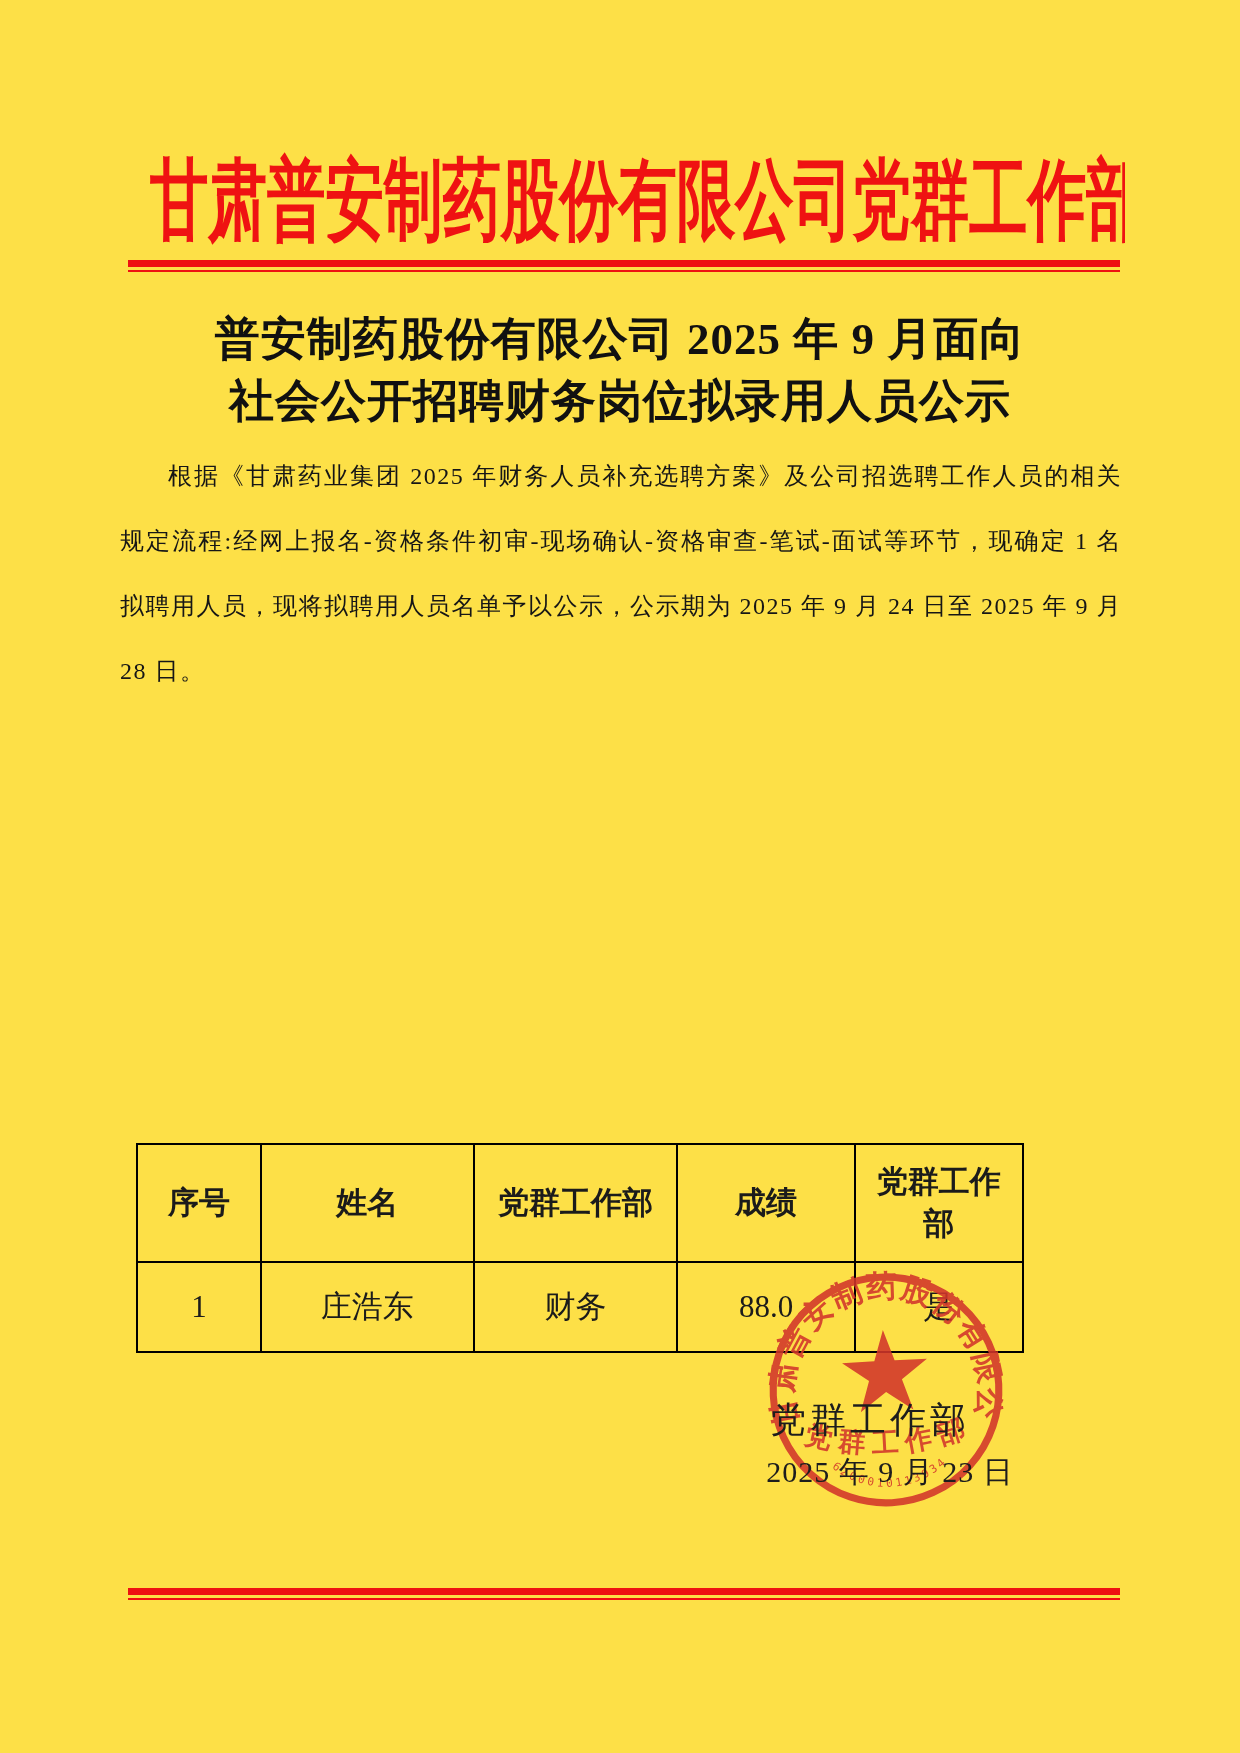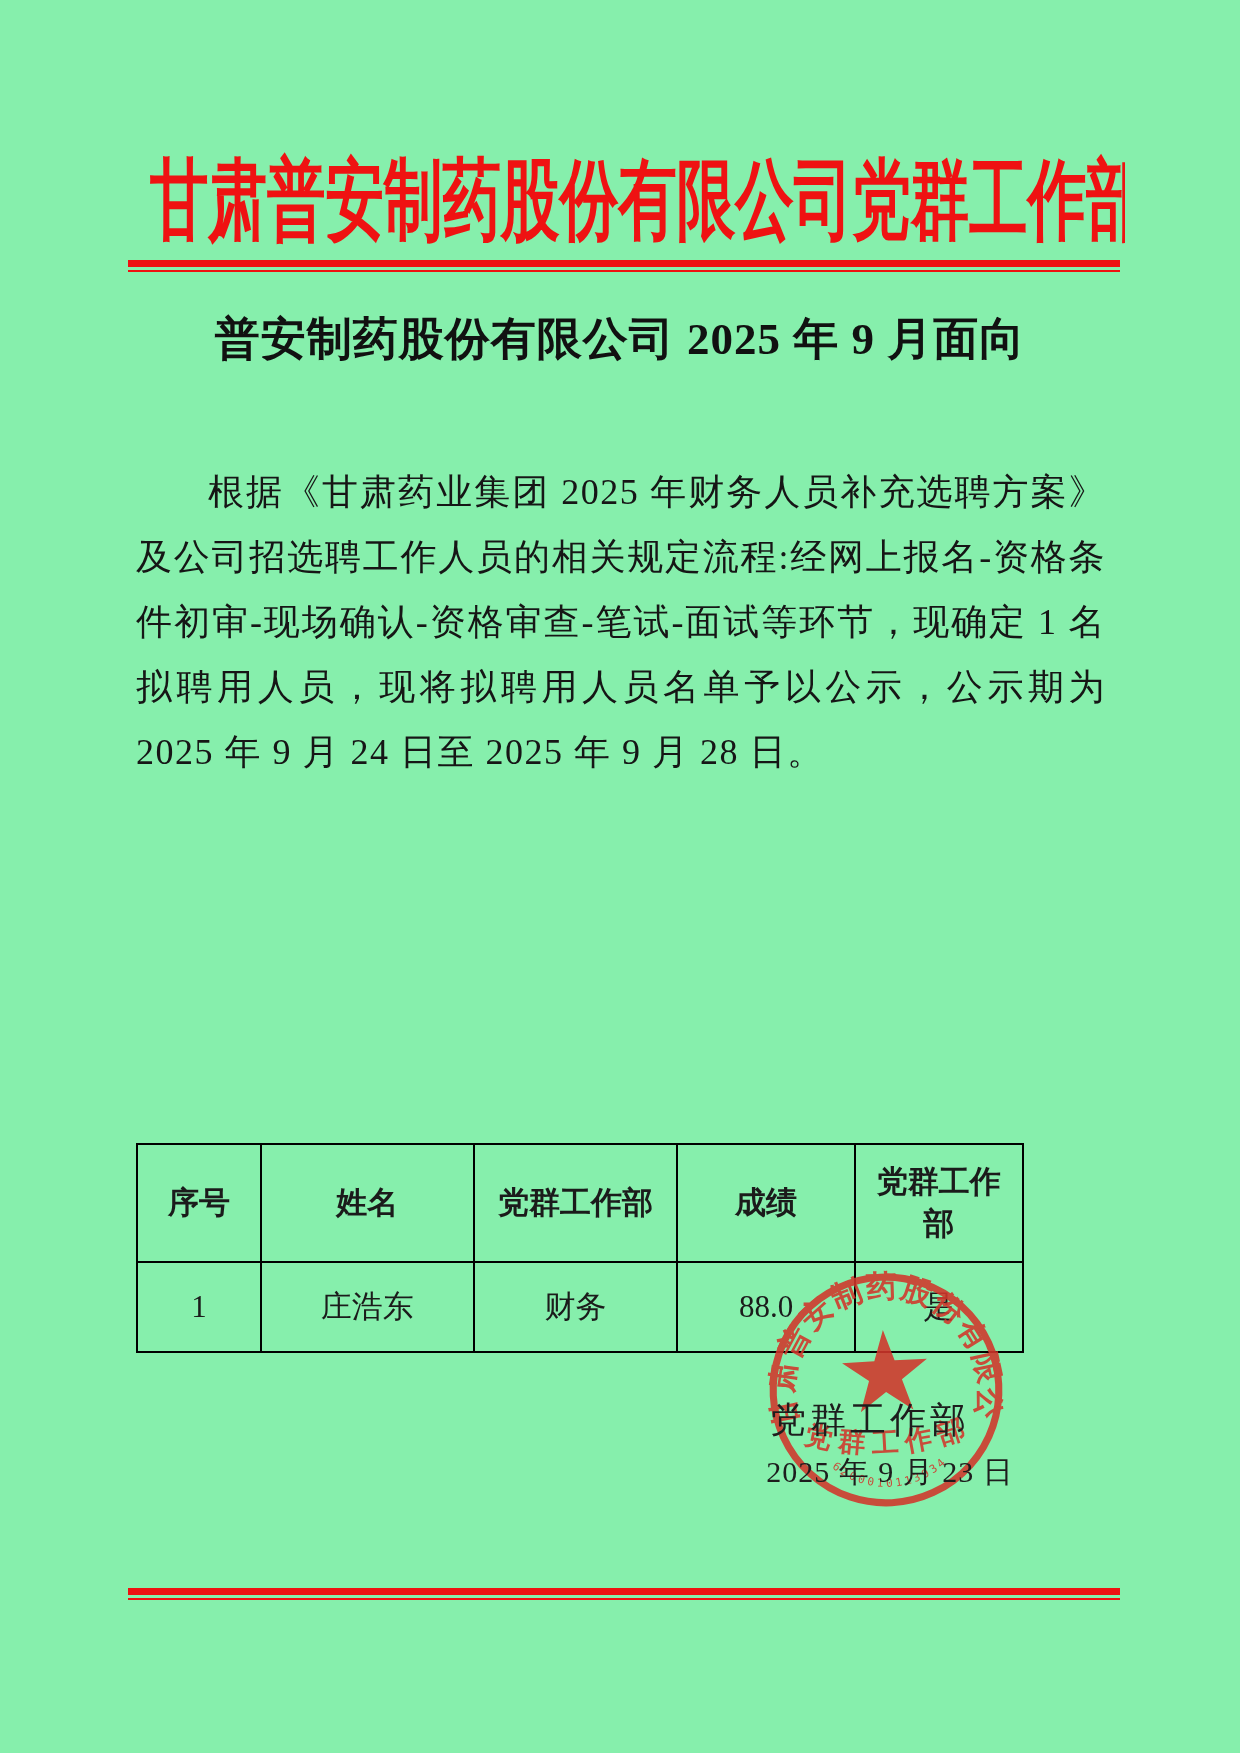--- a/index.html
+++ b/index.html
@@ -1,20 +1,20 @@
 <!DOCTYPE html>
 <html><head>
 <meta charset="utf-8">
 <style>
   html, body { margin: 0; padding: 0; background: #ffffff; }
   .page {
     position: relative;
     width: 1240px;
     height: 1753px;
-    background: #86efac;
+    background: #fde047;
     overflow: hidden;
     font-family: "Liberation Serif", "DejaVu Serif", serif;
     color: #1b1b1b;
   }
 
   
   .red-header {
     position: absolute;
     left: 150px; top: 148px;
     width: 975px; height: 106px;
@@ -52,22 +52,22 @@
     letter-spacing: 1px;
   }
 
   
   .body-text {
     position: absolute;
     left: 120px; top: 444px;
     width: 1002px;
   }
   .body-text p {
-    margin: 16px;
-    font-size: 36px;
+    margin: 0;
+    font-size: 24px;
     line-height: 65px;
     text-indent: 2em;
     text-align: justify;
     letter-spacing: 1.5px;
     color: #161616;
   }
 
   
   .roster-table {
     position: absolute;
@@ -127,20 +127,21 @@
   </div>
 
   <div class="rule rule-top">
     <div class="thick"></div>
     <div class="gap"></div>
     <div class="thin"></div>
   </div>
 
   <div class="doc-title">
     <div>普安制药股份有限公司 2025 年 9 月面向</div>
+    <div>社会公开招聘财务岗位拟录用人员公示</div>
   </div>
 
   <div class="body-text">
     <p>根据《甘肃药业集团 2025 年财务人员补充选聘方案》及公司招选聘工作人员的相关规定流程:经网上报名-资格条件初审-现场确认-资格审查-笔试-面试等环节，现确定 1 名拟聘用人员，现将拟聘用人员名单予以公示，公示期为 2025 年 9 月 24 日至 2025 年 9 月 28 日。</p>
   </div>
 
   <table class="roster-table">
     <colgroup>
       <col style="width:14%">
         <col style="width:24%">

